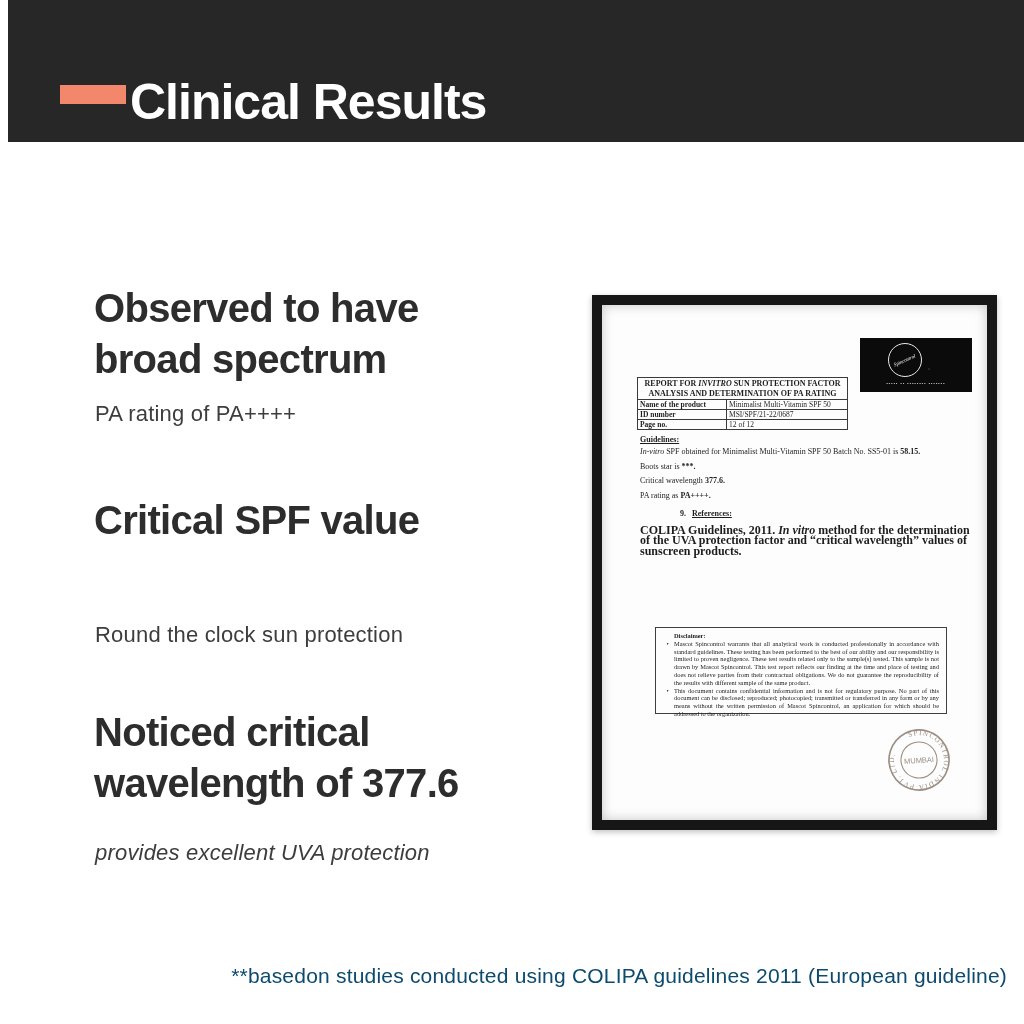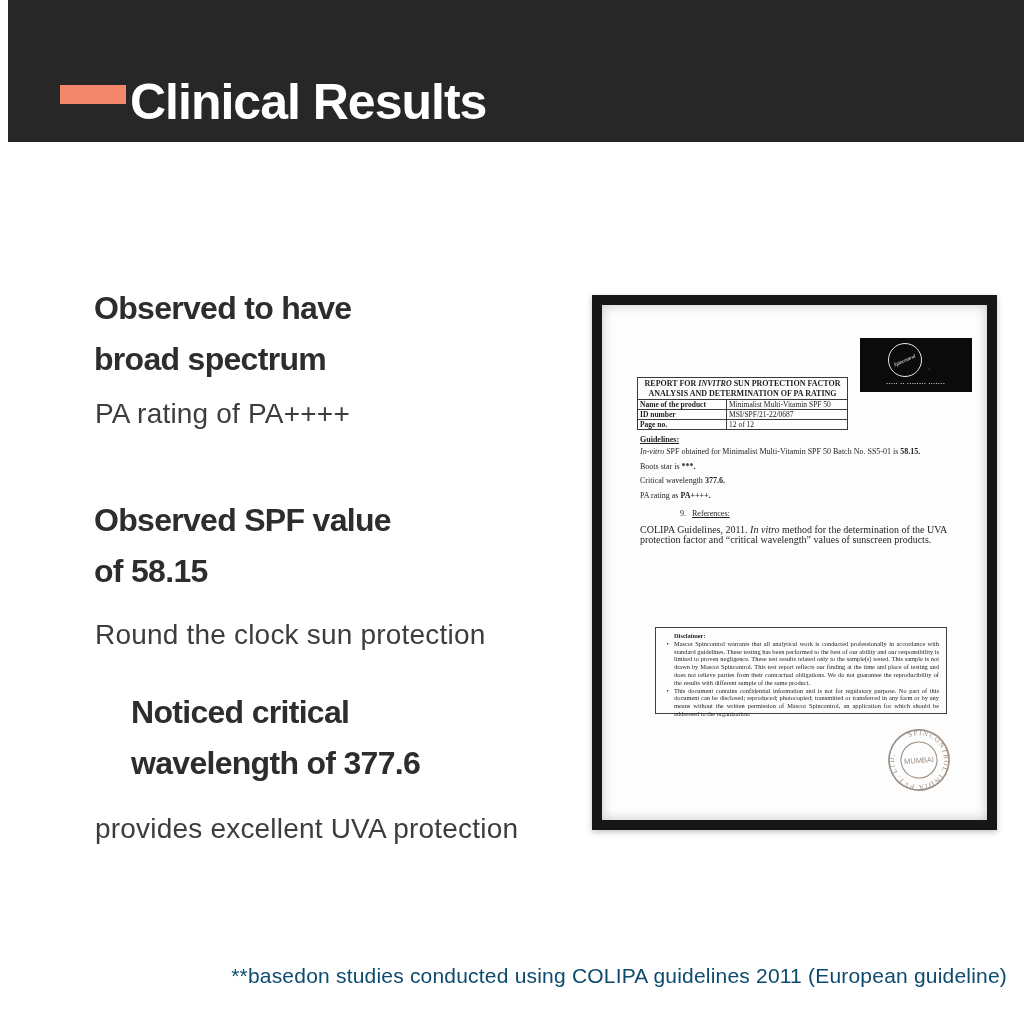--- a/index.html
+++ b/index.html
@@ -9,26 +9,26 @@
   }
   
   .header{position:absolute;left:8px;top:0;width:1024px;height:142px;background:#272727;}
   .accent-dash{position:absolute;left:52px;top:85px;width:66px;height:19px;background:#F2876B;}
   .page-title{
     position:absolute;left:122px;top:76px;font-size:50px;line-height:52px;
     font-weight:700;color:#ffffff;letter-spacing:-1px;white-space:nowrap;
   }
   
   .claim-heading{position:absolute;left:94px;color:#2d2d2d;font-weight:700;
-    font-size:32px;line-height:51px;letter-spacing:-0.7px;white-space:nowrap;}
+    font-size:40px;line-height:51px;letter-spacing:-0.7px;white-space:nowrap;}
   .claim-sub{position:absolute;left:95px;color:#3d3d3d;font-weight:400;
-    font-size:28px;line-height:36px;letter-spacing:0.2px;white-space:nowrap;}
+    font-size:22px;line-height:36px;letter-spacing:0.2px;white-space:nowrap;}
   .c1h{top:283px;} .c1s{top:396px;}
   .c2h{top:495px;} .c2s{top:610px;margin-top:7px;}
-  .c3h{top:687px;margin-left:37px;} .c3s{top:811px;}
+  .c3h{top:707px;} .c3s{top:835px;font-style:italic;}
   
   .frame{
     position:absolute;left:592px;top:295px;width:405px;height:535px;box-sizing:border-box;
     background:#fdfdfd;border:10px solid #161616;
     box-shadow:0 2px 6px rgba(0,0,0,0.25), inset 0 0 12px rgba(0,0,0,0.22);
   }
   .paper{position:absolute;left:0;top:0;right:0;bottom:0;
     font-family:"Liberation Serif", serif;color:#222;}
   
   .lab-logo{position:absolute;left:258px;top:33px;width:112px;height:54px;background:#0b0b0b;}
@@ -42,23 +42,23 @@
     font-size:4px;letter-spacing:1px;color:#c9c9c9;white-space:nowrap;}
   
   .rpt-table{position:absolute;left:35px;top:72px;width:211px;border-collapse:collapse;}
   .rpt-table td{border:1px solid #3a3a3a;padding:0 2px;font-size:7.5px;line-height:9px;color:#1e1e1e;}
   .rpt-table .hd{font-weight:700;text-align:center;font-size:8px;line-height:9.5px;padding:1px 2px;}
   .rpt-table .lbl{font-weight:700;width:84px;}
   
   .conclusion{position:absolute;left:38px;top:130px;width:334px;font-size:8px;line-height:9px;color:#1d1d1d;}
   .conclusion .hd{font-weight:700;text-decoration:underline;margin-bottom:3px;}
   .conclusion p{margin:0 0 5.5px 0;}
-  .refs-hd{margin:9px 0 7px 40px;font-size:8px;font-weight:400;}
+  .refs-hd{margin:9px 0 7px 40px;font-size:8px;font-weight:700;}
   .refs-hd .u{text-decoration:underline;margin-left:6px;}
-  .refs-body{width:338px;font-size:10px;line-height:10.5px;margin:0;}
+  .refs-body{width:338px;font-size:12px;line-height:10.5px;margin:0;font-weight:bold;}
   b{font-weight:700;} i{font-style:italic;}
   
   .disclaimer{
     position:absolute;left:53px;top:322px;width:292px;height:87px;box-sizing:border-box;
     border:1px solid #3f3f3f;padding:4px 7px 3px 5px;font-size:6.4px;line-height:7.8px;
     color:#242424;text-align:justify;
   }
   .disclaimer .hd{font-weight:700;margin-left:13px;text-align:left;}
   .disclaimer .row{display:flex;}
   .disclaimer .dot{width:13px;text-align:center;flex:0 0 13px;}
@@ -77,22 +77,21 @@
   <div class="page-title">Clinical Results</div>
 </div>
 
 <div class="claim-heading c1h">
   <div>Observed to have</div>
   <div>broad spectrum</div>
 </div>
 <div class="claim-sub c1s">PA rating of PA++++</div>
 
 <div class="claim-heading c2h">
-  <div>Observed SPF value</div>
-  <div>of 58.15</div>
+  <div>Critical SPF value</div>
 </div>
 <div class="claim-sub c2s">Round the clock sun protection</div>
 
 <div class="claim-heading c3h">
   <div>Noticed critical</div>
   <div>wavelength of 377.6</div>
 </div>
 <div class="claim-sub c3s">provides excellent UVA protection</div>
 
 <div class="frame">

